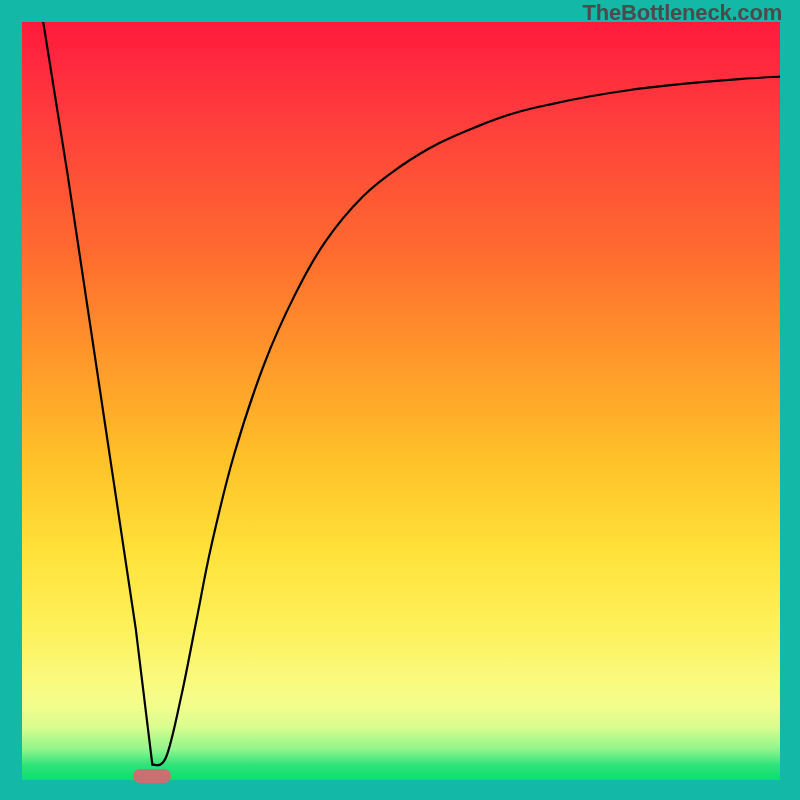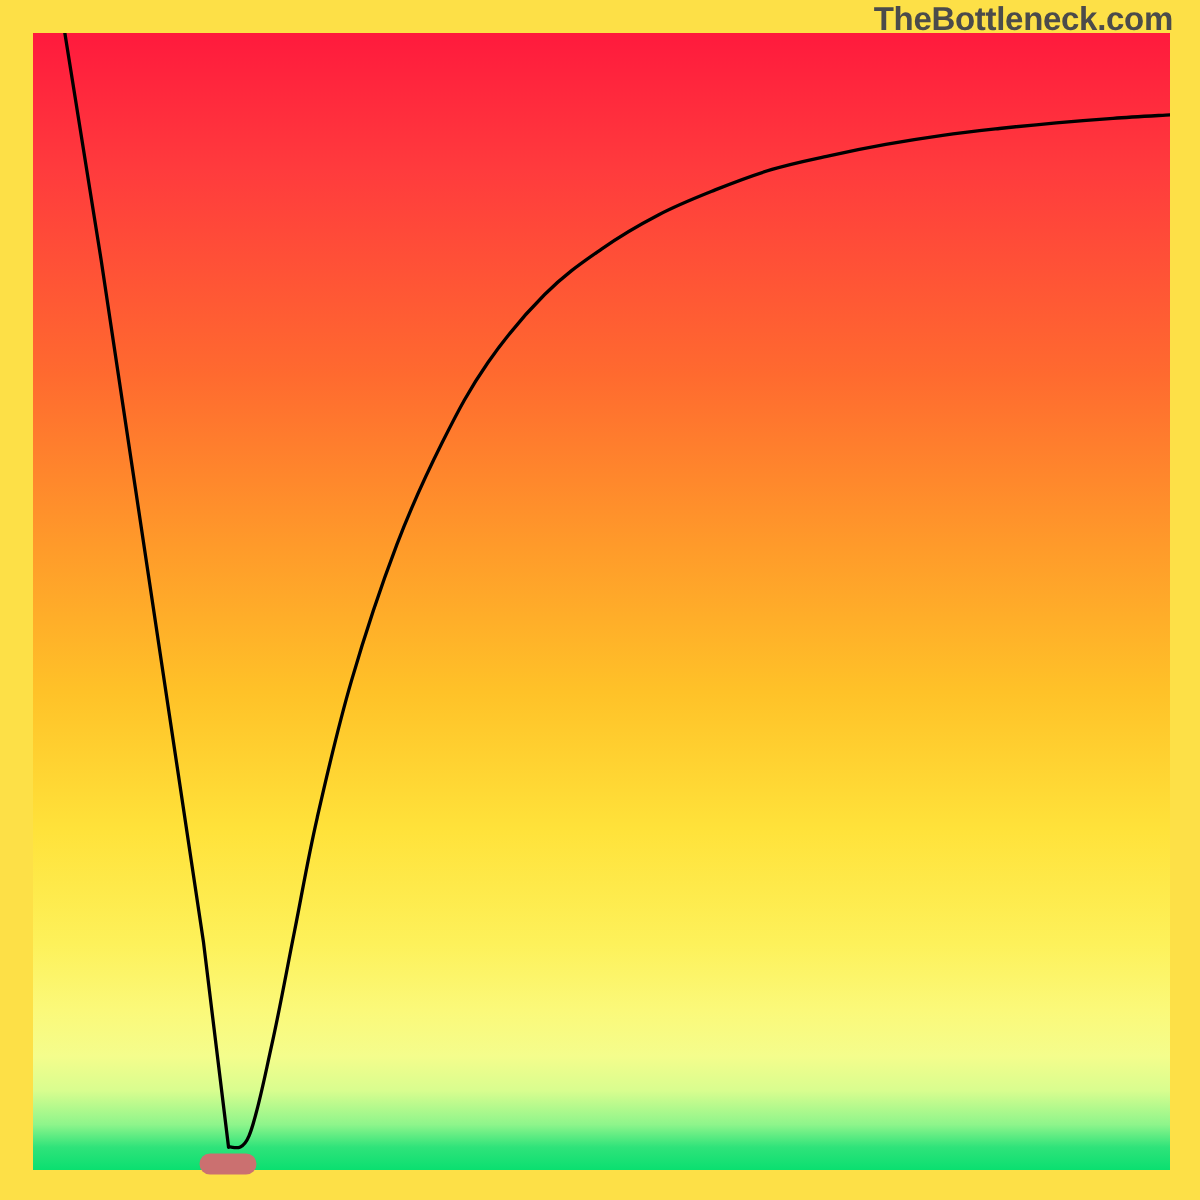--- a/index.html
+++ b/index.html
@@ -65,21 +65,21 @@
     color: #4b4b4b;
     font-size: 22px;
     font-weight: 600;
     letter-spacing: -0.2px;
     z-index: 10;
   }
 </style>
 </head>
 <body>
 
-<div class="outer" style="background: #fde047; text-align: center;">
+<div class="outer" style="background: #14b8a6; text-align: center;">
   <div class="attribution">TheBottleneck.com</div>
 
   <div class="plot">
     <svg class="curve" viewBox="0 0 758 758" preserveAspectRatio="none">
       <path id="curve-path" fill="none" stroke="#000000" stroke-width="2.2" stroke-linecap="round" stroke-linejoin="round" d="M 21.224 0 L 45.48 151.59999999999997 L 68.22 303.2 L 90.96 454.8 L 113.7 606.4 L 130.37599999999998 742.84 C 132.83191999999997 741.4756, 138.83528 747.5396, 144.02 735.26 C 149.20472 722.9804, 153.72240000000002 699.1792, 159.18 674.62 C 164.6376 650.0608, 168.88240000000002 626.1080000000001, 174.34 598.82 C 179.7976 571.532, 182.678 553.0368, 189.5 523.02 C 196.322 493.0032, 202.6892 464.8056000000001, 212.24 432.06000000000006 C 221.79080000000002 399.31440000000003, 231.6448 369.75239999999997, 242.56 341.09999999999997 C 253.4752 312.44759999999997, 261.9648 294.7104, 272.88 272.88 C 283.79519999999997 251.0496, 290.9204 237.55720000000002, 303.2 219.82000000000002 C 315.4796 202.08280000000002, 327.456 187.98399999999998, 341.1 174.33999999999997 C 354.744 160.69599999999997, 365.356 153.57079999999993, 379 144.01999999999995 C 392.644 134.46919999999997, 403.25600000000003 128.37488000000002, 416.90000000000003 121.28000000000003 C 430.54400000000004 114.18512000000004, 441.156 110.06160000000003, 454.8 104.60400000000001 C 468.444 99.1464, 479.056 95.0532, 492.7 90.96 C 506.344 86.86679999999998, 516.956 84.86568, 530.6 81.86399999999999 C 544.244 78.86231999999998, 554.856 76.73991999999998, 568.5 74.28399999999998 C 582.144 71.82807999999997, 592.756 70.13015999999998, 606.4 68.21999999999997 C 620.044 66.30983999999997, 630.656 65.17283999999998, 644.3 63.671999999999976 C 657.944 62.17115999999997, 668.556 61.10995999999997, 682.2 59.88199999999997 C 695.844 58.654039999999966, 706.456 57.80507999999997, 720.1 56.849999999999966 C 733.744 55.89491999999996, 751.178 54.985319999999966, 758 54.575999999999965"></path>
     </svg>
     <div id="marker" class="marker" style="background: rgb(203, 112, 112); left: 130.376px; top: 754.21px;"></div>
   </div>
 </div>
 

